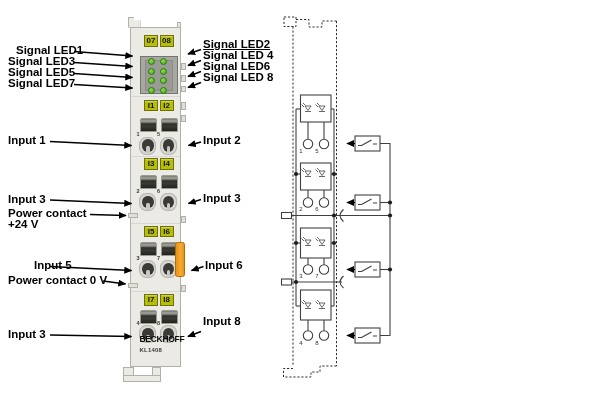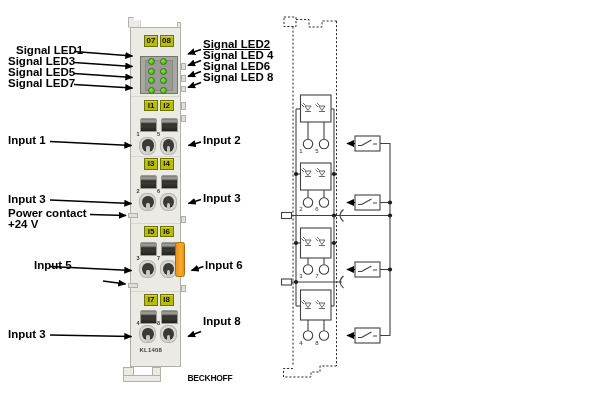--- a/index.html
+++ b/index.html
@@ -22,22 +22,22 @@
   .hole .slot{position:absolute;left:6px;top:8.5px;width:3.5px;height:7px;background:#c9c8c3;border-radius:1.5px;}
   .led{position:absolute;width:7px;height:7px;border-radius:50%;border:1px solid #2f7a12;box-sizing:border-box;
        background:radial-gradient(circle at 35% 35%,#8edd4a,#53b823 70%,#3f9718);}
   .sidetab{position:absolute;box-sizing:border-box;background:#e0dfda;border:1px solid #b1b0a9;}
   .seam{position:absolute;left:130.5px;width:49px;height:1px;background:#d8d7d1;}
   #orange-contact{position:absolute;left:174.5px;top:241.5px;width:10.5px;height:35.5px;
        background:linear-gradient(90deg,#e8940f,#f7a93c 60%,#e8940f);border:1px solid #b06c08;
        border-radius:2.5px;box-sizing:border-box;}
   #model-text{position:absolute;left:139.5px;top:346.5px;font:bold 6px "Liberation Sans",sans-serif;
        color:#3c3c38;letter-spacing:.2px;}
-  #brand-text{position:absolute;left:139.5px;top:373px;font:800 8.5px "Liberation Sans",sans-serif;
-       color:#0d0d0d;letter-spacing:-.3px;margin-left:48px;}
+  #brand-text{position:absolute;left:139.5px;top:334px;font:800 8.5px "Liberation Sans",sans-serif;
+       color:#0d0d0d;letter-spacing:-.3px;}
   svg{position:absolute;left:0;top:0;}
 </style>
 </head>
 <body>
 
 <div id="stage">
 
   <div class="abs body-part" style="left:127.5px;top:17px;width:13px;height:10.5px;clip-path:polygon(0 0,48% 0,48% 32%,100% 32%,100% 100%,0 100%);"></div>
   <div class="abs body-part" style="left:130px;top:26.5px;width:50.5px;height:340px;"></div>
   <div class="abs body-part" style="left:176.5px;top:21.5px;width:4.5px;height:6px;"></div>
@@ -133,20 +133,21 @@
 
   <div class="callout" style="left:16px;top:44.5px;">Signal LED1</div>
   <div class="callout" style="left:8px;top:55.5px;">Signal LED3</div>
   <div class="callout" style="left:8px;top:66.5px;">Signal LED5</div>
   <div class="callout" style="left:8px;top:77.5px;">Signal LED7</div>
   <div class="callout" style="left:8px;top:135px;">Input 1</div>
   <div class="callout" style="left:8px;top:193.5px;">Input 3</div>
   <div class="callout" style="left:8px;top:208px;">Power contact</div>
   <div class="callout" style="left:8px;top:219px;">+24 V</div>
   <div class="callout" style="left:8px;top:260px;padding-left:26px;">Input 5</div>
+  <div class="callout" style="left:8px;top:274.5px;">Power contact 0 V</div>
   <div class="callout" style="left:8px;top:328.5px;">Input 3</div>
 
   <div class="callout" style="left:203px;top:39px;text-decoration:underline;">Signal LED2</div>
   <div class="callout" style="left:203px;top:50px;">Signal LED 4</div>
   <div class="callout" style="left:203px;top:61px;">Signal LED6</div>
   <div class="callout" style="left:203px;top:72px;">Signal LED 8</div>
   <div class="callout" style="left:203px;top:135px;">Input 2</div>
   <div class="callout" style="left:203px;top:193px;">Input 3</div>
   <div class="callout" style="left:205px;top:259.5px;">Input 6</div>
   <div class="callout" style="left:203px;top:316px;">Input 8</div>

